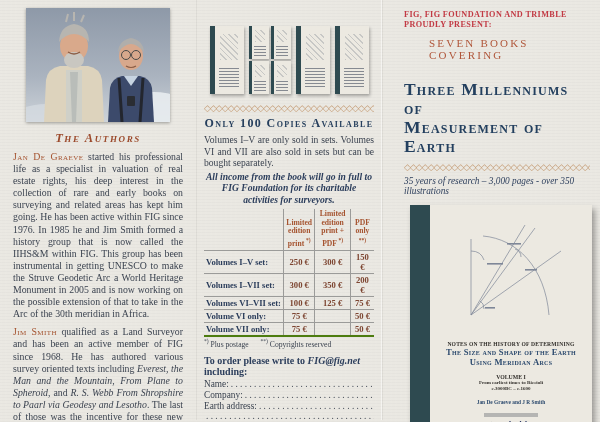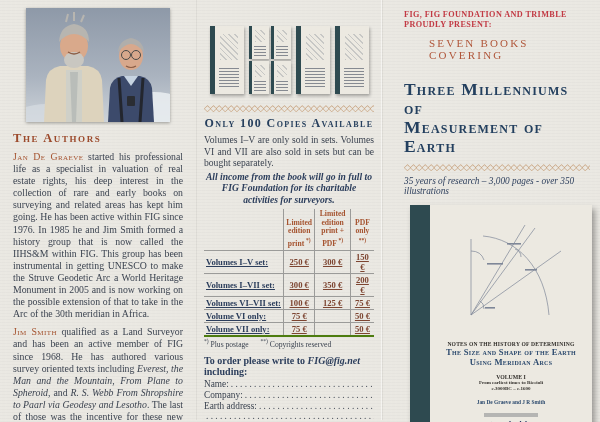--- a/index.html
+++ b/index.html
@@ -12,22 +12,22 @@
     color:#39414d;
   }
   .sheet { width:600px; height:422px; display:flex; position:relative; }
   .panel { position:relative; height:420px; }
   .panel.left  { width:196px; padding:8px 13px 0 13px; }
   .panel.mid   { width:186px; padding:22px 8px 0 8px; box-shadow:inset 1px 0 0 rgba(0,0,0,0.05), inset -1px 0 0 rgba(255,255,255,0.5); }
   .panel.right { width:218px; padding:10px 10px 0 22px; box-shadow:inset 1px 0 0 rgba(0,0,0,0.05); }
 
   
   .photo { display:block; margin:0 auto; width:144px; height:114px; box-shadow:0 1px 3px rgba(0,0,0,0.35); background:#96a0ac; }
-  .authors-heading { margin-top:9px; font-variant:small-caps; font-weight:bold;
-    letter-spacing:1.6px; font-size:12.5px; color:#9c4a2c; }
+  .authors-heading { margin-top:9px; text-align:center; font-variant:small-caps; font-weight:bold;
+    letter-spacing:1.6px; font-size:12.5px; color:#9c4a2c;font-style:italic; }
   .bio { margin-top:5px; font-size:9.8px; line-height:12.1px; text-align:justify; color:#3b4350; }
   .bio + .bio { margin-top:6px; }
   .lead-name { font-variant:small-caps; color:#a5532f; letter-spacing:0.4px; }
 
   
   .shelf { display:flex; align-items:flex-start; justify-content:center; gap:5px; height:76px; padding-top:4px; }
   .mbook { display:flex; background:#ece9e1; box-shadow:1px 2px 3px rgba(0,0,0,0.3); }
   .mbook.tall { width:34px; height:68px; }
   .mcluster { display:flex; flex-wrap:wrap; width:42px; gap:2px; }
   .mbook.small { width:20px; height:33px; }
@@ -45,21 +45,21 @@
     letter-spacing:1.4px; font-size:12px; color:#27405e; }
   .intro { margin-top:3px; font-size:9.6px; line-height:11.5px; text-align:justify; color:#3b4350; }
   .income { margin-top:2px; font-size:9.6px; line-height:11.5px; text-align:center; font-style:italic; font-weight:bold; color:#2c3e5c; }
 
   table.prices { margin-top:4px; width:100%; border-collapse:collapse; }
   table.prices th { font-size:7.6px; line-height:8.6px; color:#a5532f; font-weight:bold; text-align:center; vertical-align:bottom; padding:1px 1px 2px; }
   table.prices td { font-size:8.6px; line-height:10px; padding:1px 2px; }
   table.prices td.lbl { font-weight:bold; color:#2c3e5c; text-align:left; white-space:nowrap; }
   table.prices td.val { text-align:center; color:#7d4531; font-weight:bold; }
   table.prices .vline { border-left:1px solid #9b9b99; }
-  table.prices tbody td { border-top:1px solid #9b9b99;text-decoration:underline; }
+  table.prices tbody td { border-top:1px solid #9b9b99; }
   table.prices tbody tr:last-child td { border-bottom:2px solid #4d7c0f; }
   sup { font-size:5.5px; }
   .footnotes { margin-top:2px; font-size:7.6px; color:#3b4350; }
   .footnotes .fn + .fn { margin-left:10px; }
 
   .order-lead { margin-top:6px; font-size:10px; font-weight:bold; color:#2c3e5c; }
   .order-lead i { font-weight:bold; }
   .form { margin-top:2px; }
   .fline { display:flex; align-items:baseline; font-size:9.3px; line-height:10.6px; color:#3b4350; }
   .fline .dots { flex:1; overflow:hidden; white-space:nowrap; margin-left:2px; }

